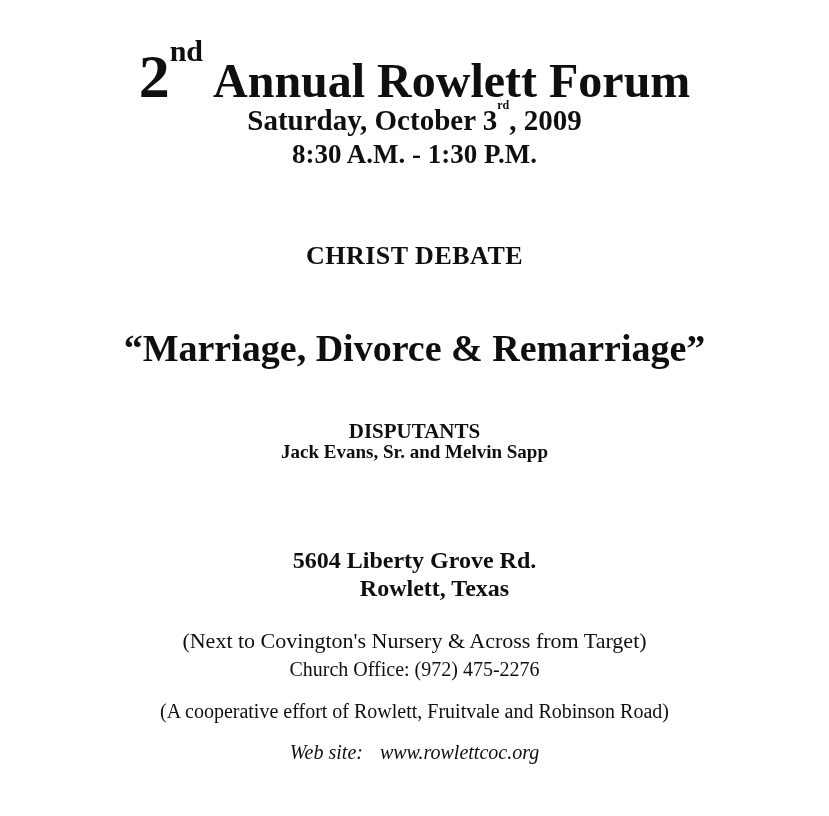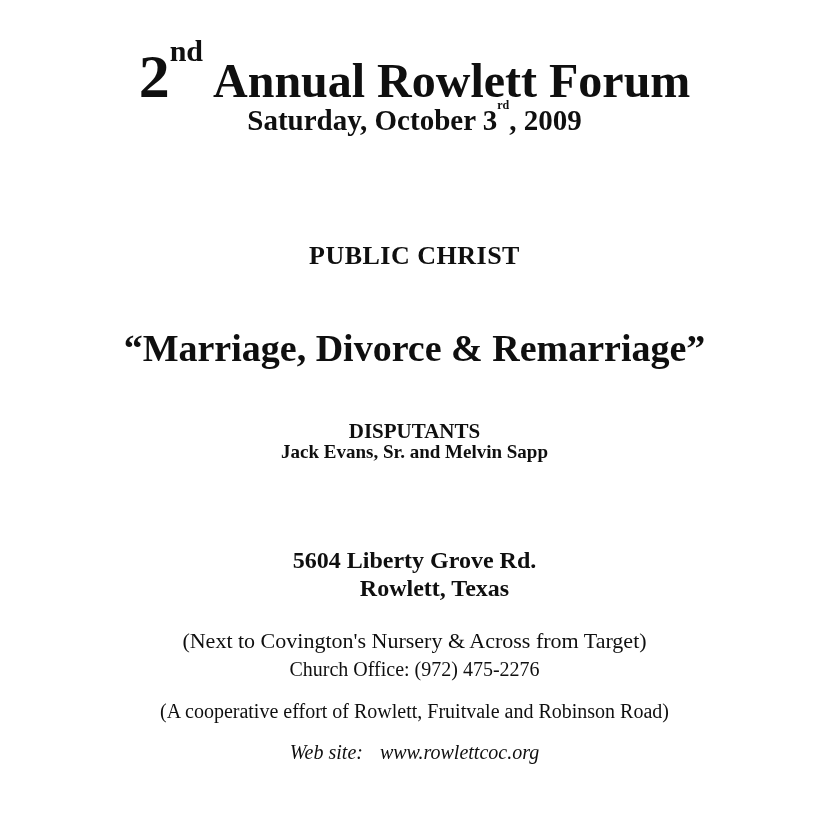--- a/index.html
+++ b/index.html
@@ -66,22 +66,23 @@
 <div class="page">
 
   <div class="block title">
     <span class="t-num">2</span><sup class="t-sup">nd</sup><span class="t-rest">Annual Rowlett Forum</span>
   </div>
 
   <div class="block date-line">
     <span>Saturday, October 3</span><sup class="d-sup">rd</sup><span>, 2009</span>
   </div>
 
+  <div class="block time-line">8:30 A.M. - 1:30 P.M.</div>
 
-  <div class="block debate">PUBLIC CHRIST</div>
+  <div class="block debate">CHRIST DEBATE</div>
 
   <div class="block topic">“Marriage, Divorce &amp; Remarriage”</div>
 
   <div class="block disp-head">DISPUTANTS</div>
   <div class="block disp-names">Jack Evans, Sr. and Melvin Sapp</div>
 
   <div class="block addr1">5604 Liberty Grove Rd.</div>
   <div class="block addr2">Rowlett, Texas</div>
 
   <div class="block directions">(Next to Covington's Nursery &amp; Across from Target)</div>

